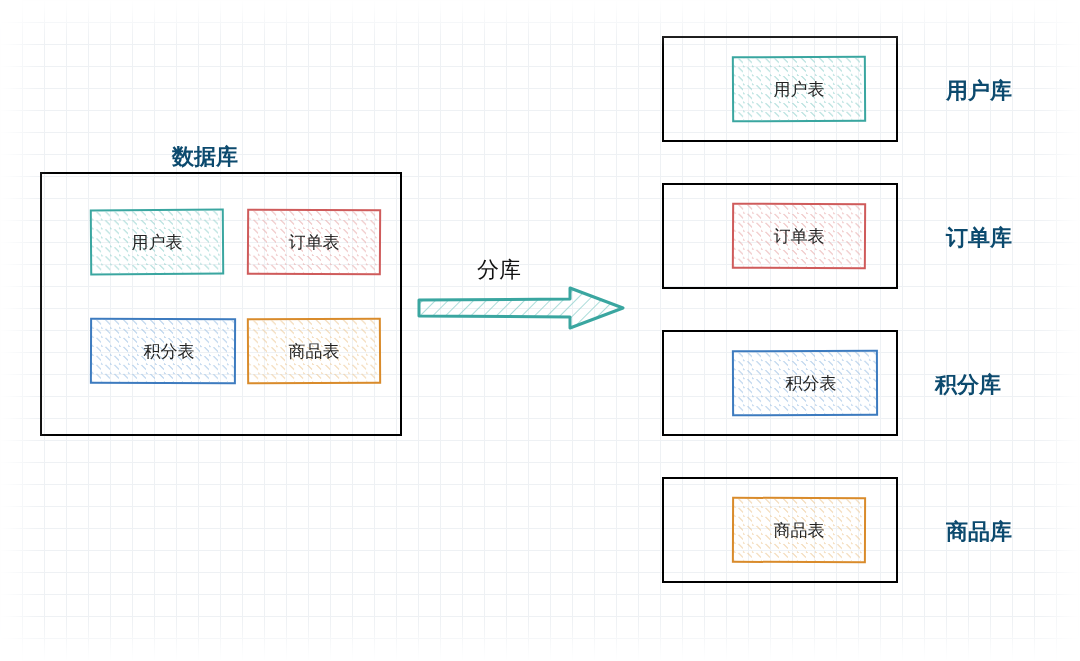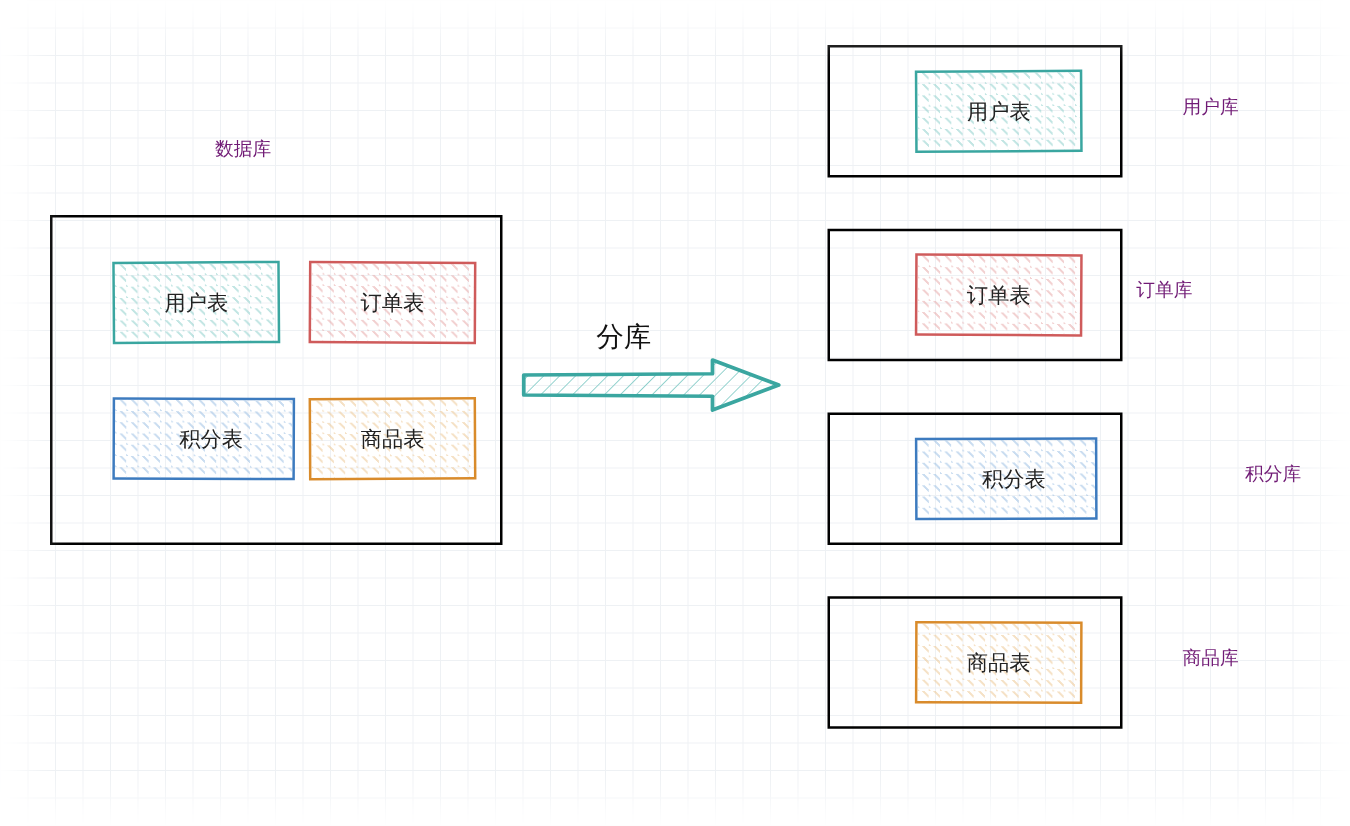--- a/index.html
+++ b/index.html
@@ -34,23 +34,23 @@
   }
 
   .canvas {
     position: relative;
     width: 1080px;
     height: 661px;
   }
 
   .label-bold {
     position: absolute;
-    font-weight: 400;
-    font-size: 15px;
-    color: #701a75;
+    font-weight: 700;
+    font-size: 22px;
+    color: #0c4a6e;
   }
 
   .label-plain {
     position: absolute;
     font-weight: 400;
     font-size: 22px;
     color: #111;
   }
 
   
@@ -101,21 +101,21 @@
   .arrow-svg {
     position: absolute;
   }
 </style>
 </head>
 <body>
 
 <div class="canvas">
   <div class="grid-bg"></div>
 
-  <div class="label-bold" style="left:172px; top:110px;">数据库</div>
+  <div class="label-bold" style="left:172px; top:142px;">数据库</div>
 
   <div class="db-box" style="left:40px; top:172px; width:358px; height:260px;"></div>
 
   <div class="table-box hatch c-teal" style="left:70px; top:209px; width:130px; height:62px; transform:rotate(-0.4deg);">
     <span>用户表</span>
   </div>
   <div class="table-box hatch c-red" style="left:227px; top:209px; width:130px; height:62px; transform:rotate(0.3deg);">
     <span>订单表</span>
   </div>
   <div class="table-box hatch c-blue" style="left:70px; top:318px; width:130px; height:62px; transform:rotate(0.2deg);">
@@ -139,27 +139,27 @@
   <div class="db-box" style="left:662px; top:36px; width:232px; height:102px;"></div>
   <div class="table-box hatch c-teal" style="left:712px; top:56px; width:130px; height:62px; transform:rotate(-0.3deg);">
     <span>用户表</span>
   </div>
   <div class="label-bold" style="left:946px; top:76px;">用户库</div>
 
   <div class="db-box" style="left:662px; top:183px; width:232px; height:102px;"></div>
   <div class="table-box hatch c-red" style="left:712px; top:203px; width:130px; height:62px; transform:rotate(0.3deg);">
     <span>订单表</span>
   </div>
-  <div class="label-bold" style="left:909px; top:223px;">订单库</div>
+  <div class="label-bold" style="left:946px; top:223px;">订单库</div>
 
   <div class="db-box" style="left:662px; top:330px; width:232px; height:102px;"></div>
   <div class="table-box hatch c-blue" style="left:712px; top:350px; width:130px; height:62px; transform:rotate(-0.2deg);">
     <span>积分表</span>
   </div>
-  <div class="label-bold" style="left:952px; top:370px;padding-left:44px;">积分库</div>
+  <div class="label-bold" style="left:891px; top:370px;padding-left:44px;">积分库</div>
 
   <div class="db-box" style="left:662px; top:477px; width:232px; height:102px;"></div>
   <div class="table-box hatch c-orange" style="left:712px; top:497px; width:130px; height:62px; transform:rotate(0.2deg);">
     <span>商品表</span>
   </div>
   <div class="label-bold" style="left:946px; top:517px;">商品库</div>
 
   <div class="grid-fade"></div>
 </div>
 

